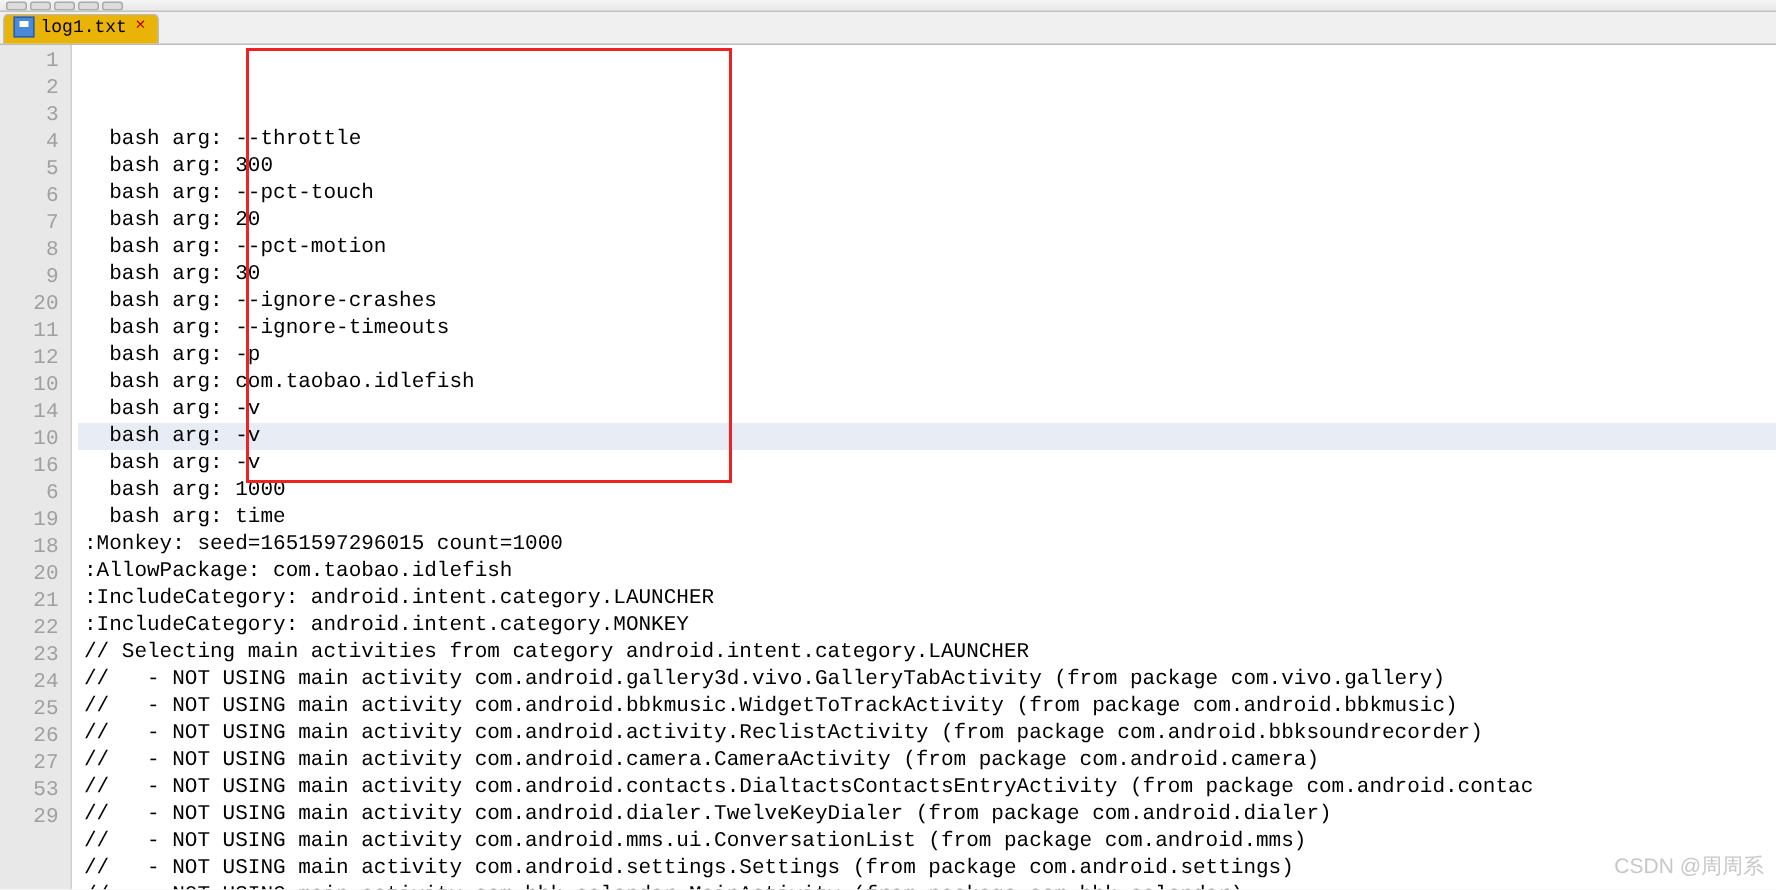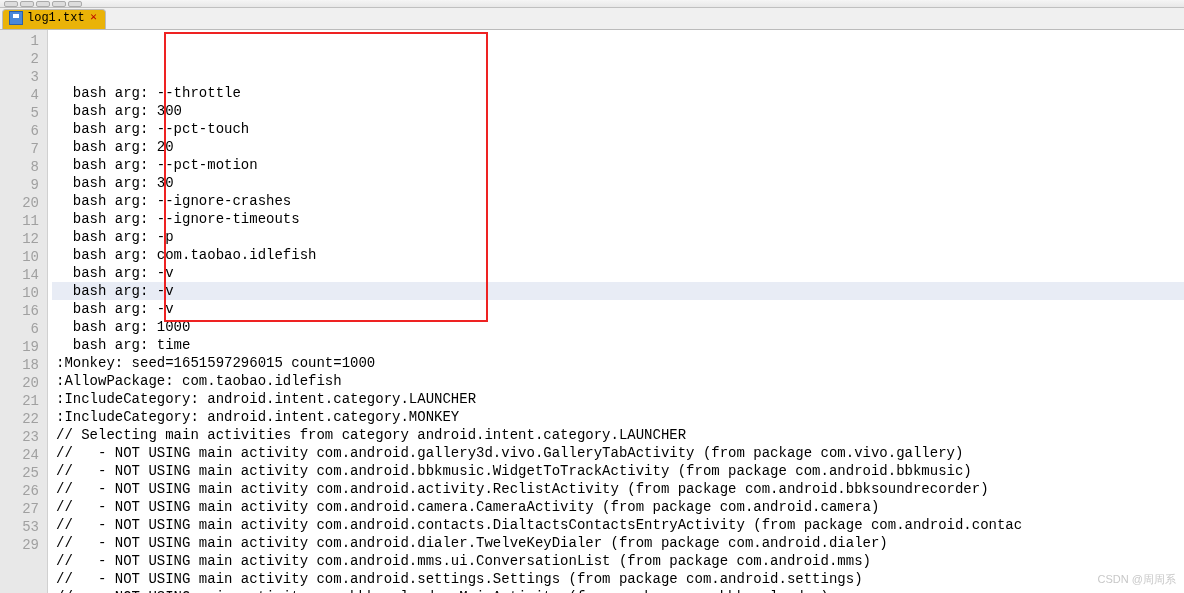--- a/index.html
+++ b/index.html
@@ -97,21 +97,21 @@
 .line.current { background:#e8ecf5; }
 .redbox {
   position:absolute;
   border:2px solid #e22;
   pointer-events:none;
 }
 .watermark {
   position:absolute;
   right:8px; bottom:6px;
   color:#c8c8c8;
-  font-size:11px;
+  font-size:14px;
   font-family: "Microsoft YaHei", sans-serif;
   pointer-events:none;
 }
 </style>
 </head>
 <body>
 
 <div class="toolbar">
   <span class="ticon"></span>
   <span class="ticon"></span>

